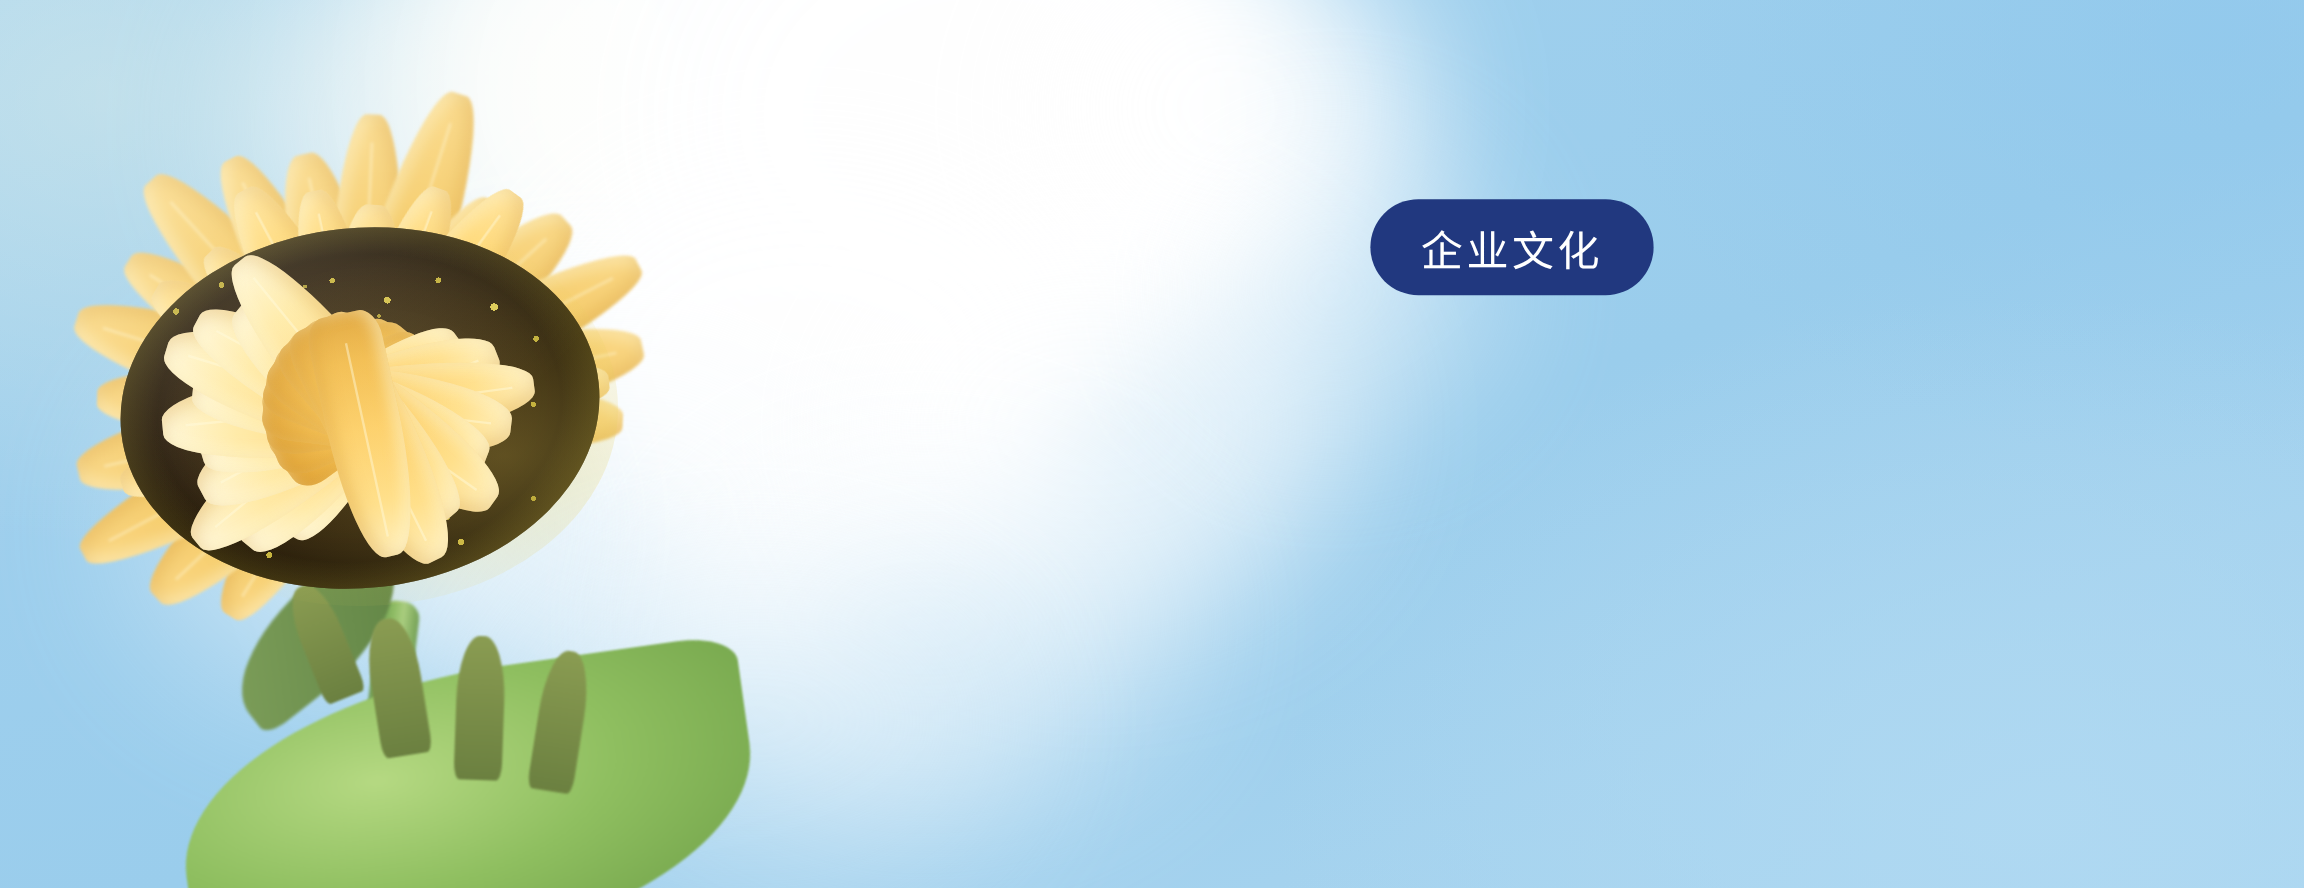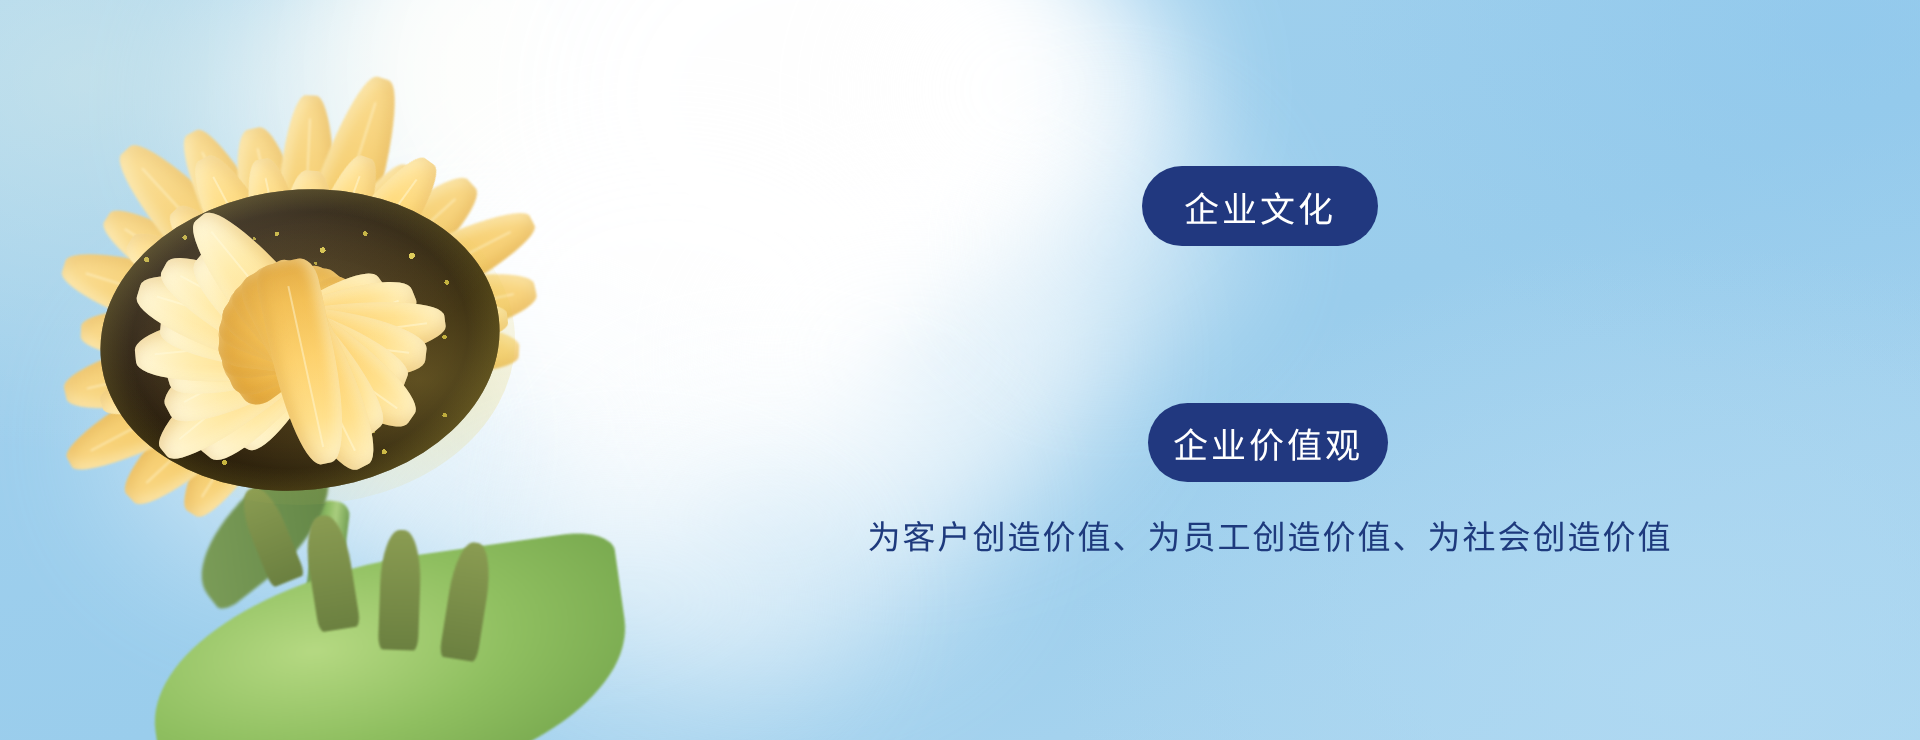--- a/index.html
+++ b/index.html
@@ -462,18 +462,16 @@
       </div>
 
     <div class="sun-wash"></div>
   </div>
 
   <div class="content">
 
     <div class="pill pill-culture">企业文化</div>
 
 
-    <div class="pill pill-values">企业价值观</div>
-
-    <div class="subline sub-values">为客户创造价值、为员工创造价值、为社会创造价值</div>
+
 
   </div>
 </div>
 
 </body></html>

